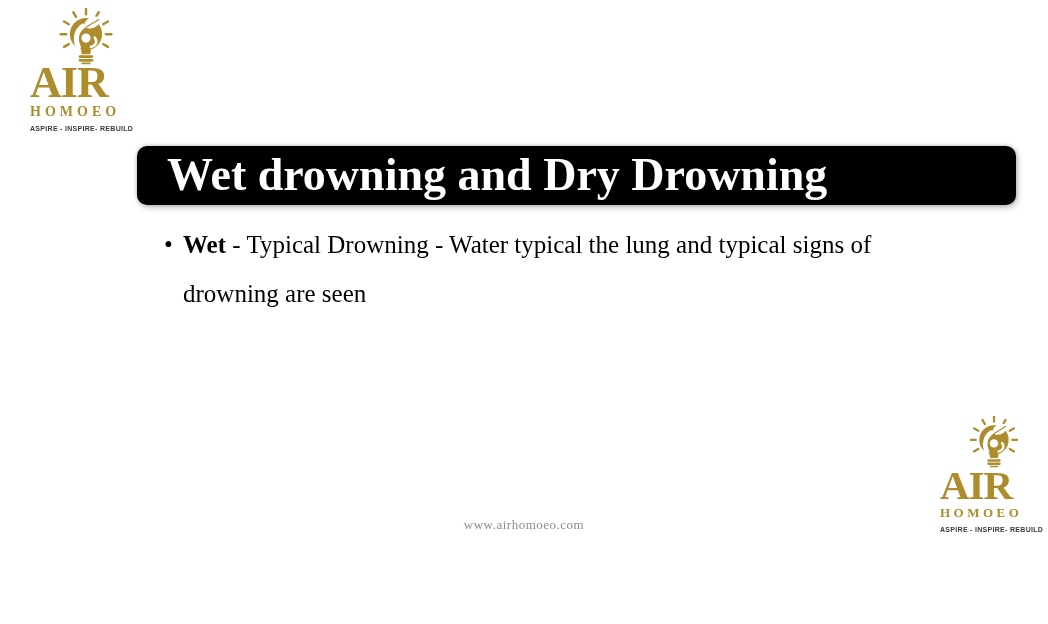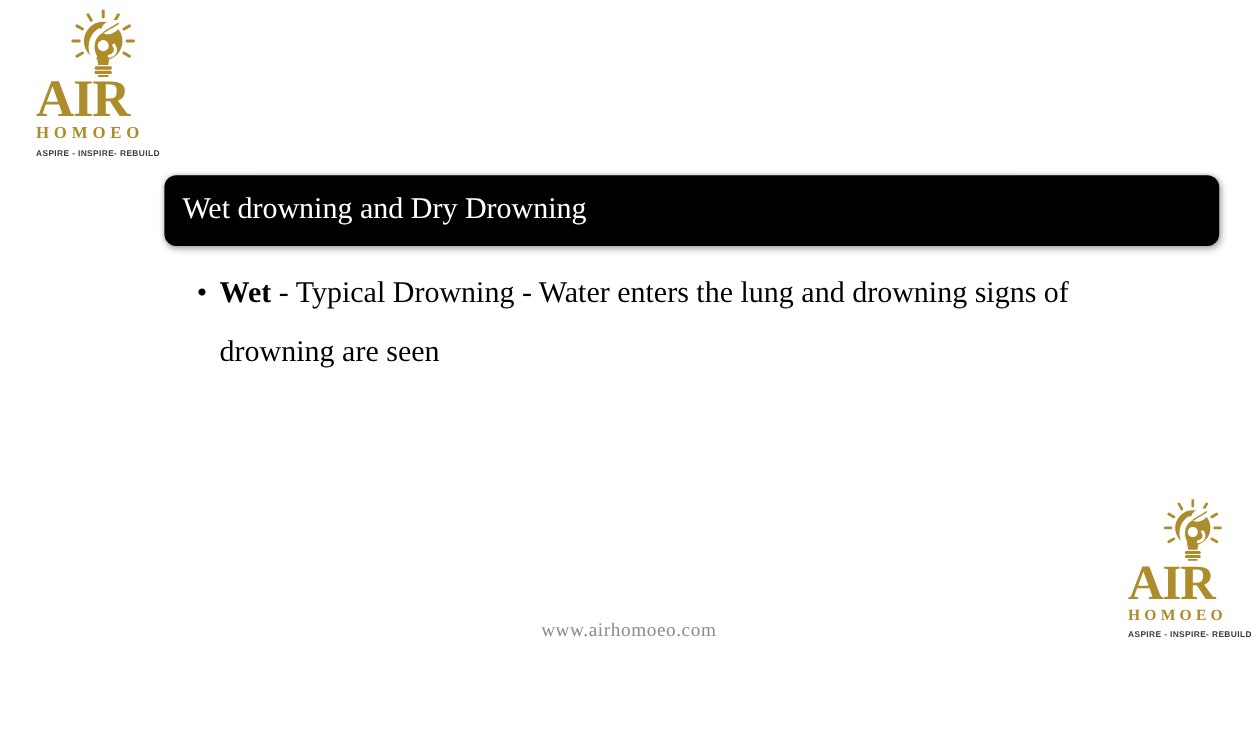--- a/index.html
+++ b/index.html
@@ -65,25 +65,25 @@
     position:absolute;
     left:137px;top:146px;
     width:879px;height:59px;
     background:var(--title-bg);
     border-radius:10px;
     box-shadow:0 0 4px rgba(0,0,0,0.25), 2px 3px 6px rgba(0,0,0,0.2);
     display:flex;
     align-items:center;
   }
   .title-bar h1{
-    margin:2px;
+    margin:17px;
     padding:0 0 2px 13px;
     font-family:"Liberation Serif", serif;
-    font-weight:normal;
-    font-size:25px;
+    font-weight:bold;
+    font-size:46px;
     color:var(--title-text);
     white-space:nowrap;
   }
 
   
   .content{
     position:absolute;
     left:163px;top:220px;
     width:800px;
   }
@@ -106,21 +106,21 @@
     font-size:25px;
   }
   .bullet-term{font-weight:bold;text-align:center;}
 
   
   .footer-url{
     position:absolute;
     left:0;right:0;top:517px;
     text-align:center;
     font-family:"Liberation Serif", serif;
-    font-size:16px;
+    font-size:13px;
     color:var(--footer-text);
     letter-spacing:0.5px;
   }
 </style>
 </head>
 <body>
 
 <div class="slide">
 
   <div class="logo logo--topleft">
@@ -151,21 +151,21 @@
     <div class="logo-homoeo">HOMOEO</div>
     <div class="logo-tagline">ASPIRE - INSPIRE- REBUILD</div>
   </div>
 
   <div class="title-bar">
     <h1>Wet drowning and Dry Drowning</h1>
   </div>
 
   <div class="content">
     <ul class="bullets">
-      <li class="bullet-item"><span class="bullet-term">Wet</span><span> - Typical Drowning - Water enters the lung and drowning signs of drowning are seen</span></li>
+      <li class="bullet-item"><span class="bullet-term">Wet</span><span> - Typical Drowning - Water typical the lung and typical signs of drowning are seen</span></li>
     </ul>
   </div>
 
   <div class="footer-url">www.airhomoeo.com</div>
 
   <div class="logo logo--bottomright">
     <svg class="logo-bulb" width="84" height="52" viewBox="0 0 120 74" aria-hidden="true">
       <g stroke="currentColor" stroke-width="3.2" stroke-linecap="round">
         <line x1="86" y1="34" x2="93" y2="34"></line>
         <line x1="82.5" y1="21" x2="88.6" y2="17.5"></line>

